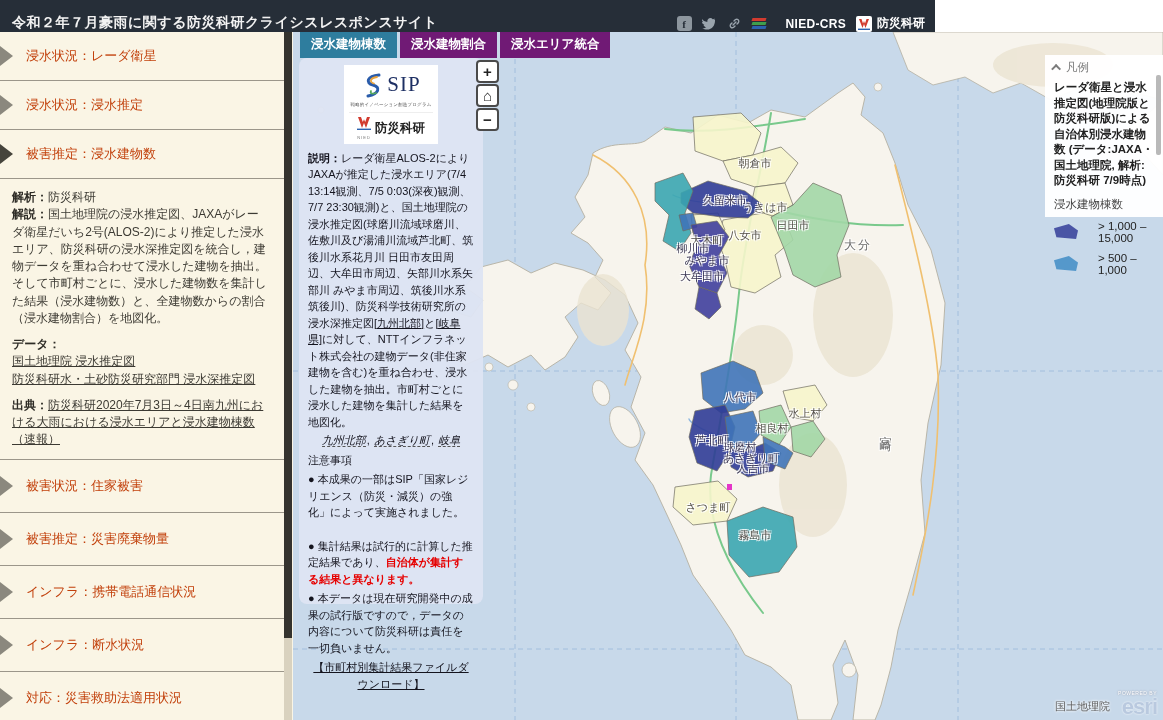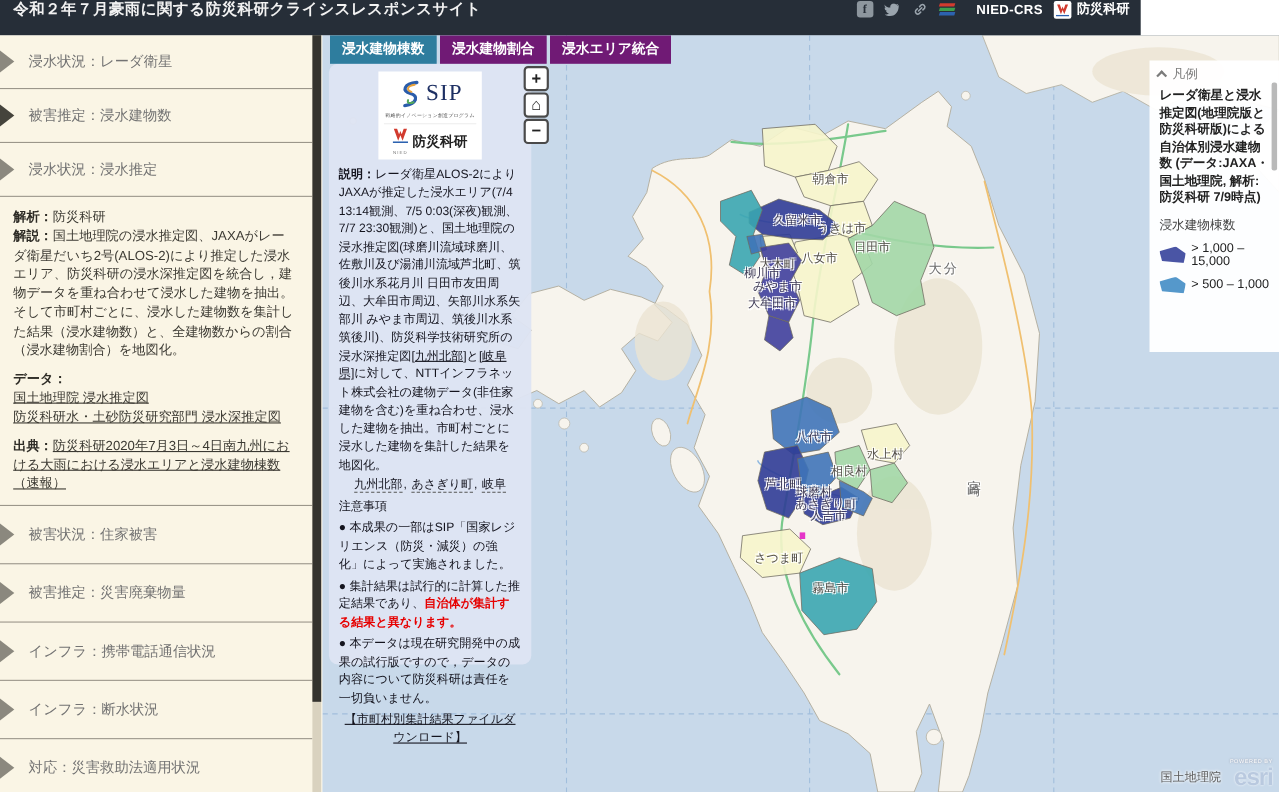--- a/index.html
+++ b/index.html
@@ -1,20 +1,20 @@
 <!DOCTYPE html>
 <html><head>
 <meta charset="utf-8">
 <style>
   * { margin:0; padding:0; box-sizing:border-box; }
   html,body { width:1163px; height:720px; overflow:hidden; font-family:"Liberation Sans",sans-serif; }
 
   
-  .header { position:absolute; top:0; left:0; width:1037px; height:32px; background:#262e38;
-            display:flex; align-items:flex-start; justify-content:space-between; padding:0 10px 0 12px; z-index:50; }
+  .header { position:absolute; top:0; left:0; width:935px; height:32px; background:#262e38;
+            display:flex; align-items:flex-end; justify-content:space-between; padding:0 10px 0 12px; z-index:50; }
   .header-title { color:#f2f2f2; font-size:14px; font-weight:bold; letter-spacing:.5px; }
   .header-right { display:flex; align-items:center; gap:10px; }
   .soc { width:15px; height:15px; color:#9aa4ad; font-size:11px; display:flex; align-items:center; justify-content:center; cursor:pointer; }
   .fb { background:#8d969e; color:#262e38; border-radius:3px; font-weight:bold; font-family:"Liberation Serif",serif; }
   .logo-niedcrs { display:flex; align-items:center; gap:20px; cursor:pointer; }
   .layers { width:14px; height:12px; position:relative; }
   .layers span { position:absolute; left:0; width:14px; height:3px; transform:skewX(-18deg); }
   .layers span:nth-child(1){ top:0; background:#d23b2f; }
   .layers span:nth-child(2){ top:4px; background:#3f9e4d; }
   .layers span:nth-child(3){ top:8px; background:#2c62b0; }
@@ -27,21 +27,21 @@
   
   .sidebar { position:absolute; top:32px; left:0; width:293px; height:688px; background:#faf5e5; z-index:40; }
   .sb-scroll { position:absolute; top:0; right:1px; width:8px; height:100%; background:#d9d2bf; }
   .sb-thumb { position:absolute; top:0; left:0; width:8px; height:606px; background:#34332e; }
   .sb-inner { position:absolute; top:0; left:0; width:284px; height:100%; }
   .sb-item { position:relative; height:49px; border-bottom:1px solid #9b968a; display:flex; align-items:center; cursor:pointer; }
   .sb-item-b { height:53px; }
   .arrow { position:absolute; left:0; top:50%; transform:translateY(-50%); width:0; height:0;
            border-top:10px solid transparent; border-bottom:10px solid transparent; border-left:13px solid #8b887e; }
   .sb-item.active .arrow { border-left-color:#45443c; }
-  .sb-label { margin-left:26px; font-size:13px; color:#737373; }
+  .sb-label { margin-left:26px; font-size:13px; color:#c2410c; }
   .sb-detail { padding:10px 14px 8px 12px; font-size:12px; line-height:1.44; color:#3c3a33; border-bottom:1px solid #9b968a; height:281px; overflow:hidden; }
   .sb-detail b { color:#2e2c26; }
   .sb-detail a { color:#3c3a33; text-decoration:underline; cursor:pointer; }
   .sb-gap { height:9px; }
 
   
   .maparea { position:absolute; top:32px; left:293px; width:870px; height:688px; background:#c8d9ea; overflow:hidden; }
   .basemap { position:absolute; top:0; left:0; }
 
   
@@ -60,33 +60,33 @@
   .logobox { width:94px; margin:1px auto 6px; background:#fff; padding:4px 5px 3px; }
   .siprow { display:flex; align-items:center; justify-content:center; gap:2px; }
   .sip-text { font-family:"Liberation Serif",serif; font-size:21px; color:#1d2f63; letter-spacing:1px; }
   .sip-sub { font-size:4.5px; color:#555; text-align:center; margin-top:1px; letter-spacing:.2px; }
   .niedrow { display:flex; align-items:center; justify-content:center; gap:4px; margin-top:4px; border-top:1px solid #eee; padding-top:3px; }
   .nied-sub { font-size:4px; color:#777; text-align:center; letter-spacing:1px; }
   .nied-name { font-size:12.5px; font-weight:bold; color:#222; }
   .infopanel b { font-weight:bold; }
   .infopanel a { color:#14141e; text-decoration:underline; cursor:pointer; }
   .regionlinks { text-align:center; margin:2px 0 3px; }
-  .regionlinks a { text-decoration:none; border-bottom:1px dashed #555; margin:14px 1px; }
+  .regionlinks a { text-decoration:none; border-bottom:1px dashed #555; margin:14px 1px;font-style:italic; }
   .rednote { color:#e60000; font-weight:bold; }
   .dl { text-align:center; margin-top:3px; }
 
   
-  .legend { position:absolute; top:23px; right:0; width:118px; height:265px; background:rgba(255,255,255,.96);
+  .legend { position:absolute; top:23px; right:0; width:118px; height:162px; background:rgba(255,255,255,.96);
             z-index:20; padding:5px 8px 5px 9px; }
   .lg-scroll { position:absolute; top:20px; right:2px; width:5px; height:80px; background:#b9b9b9; border-radius:2px; }
   .lg-head { display:flex; align-items:center; gap:5px; color:#7b7b7b; font-size:11.5px; cursor:pointer; }
   .chev { width:7px; height:7px; border-left:2px solid #7b7b7b; border-top:2px solid #7b7b7b; transform:rotate(45deg) translateY(2px); }
   .lg-title { margin-top:5px; font-size:11.5px; line-height:1.35; color:#222; font-weight:bold; }
   .lg-sub { margin-top:8px; font-size:11.5px; color:#444; }
-  .lg-item { display:flex; align-items:center; gap:5px; margin-top:8px; font-size:11.5px; color:#222; }
+  .lg-item { display:flex; align-items:center; gap:20px; margin-top:8px; font-size:11.5px; color:#222; }
   .swatch { width:24px; height:15px; flex:none; clip-path:polygon(0 28%, 62% 0, 100% 42%, 92% 100%, 10% 88%); }
 
   
   .attrib { position:absolute; bottom:2px; right:6px; display:flex; align-items:flex-end; gap:8px; z-index:20; }
   .gsi { font-size:11px; color:#5a5a5a; text-shadow:0 0 3px #fff,0 0 3px #fff; margin-bottom:4px; }
   .esri { text-align:right; line-height:1; }
   .esri .pb { font-size:5px; color:#fff; text-shadow:0 0 2px #889; letter-spacing:.5px; }
   .esri .e { font-size:22px; font-weight:bold; color:#b9c9df; text-shadow:0 0 2px #fff; letter-spacing:-1px; }
 
   
@@ -131,27 +131,27 @@
     </div>
   </div>
 </div>
 
 <div class="sidebar">
   <div class="sb-inner">
     <div class="sb-item">
       <span class="arrow"></span>
       <span class="sb-label">浸水状況：レーダ衛星</span>
     </div>
+    <div class="sb-item">
+      <span class="arrow"></span>
+      <span class="sb-label">浸水状況：浸水推定</span>
+    </div>
     <div class="sb-item active">
       <span class="arrow"></span>
       <span class="sb-label">被害推定：浸水建物数</span>
-    </div>
-    <div class="sb-item">
-      <span class="arrow"></span>
-      <span class="sb-label">浸水状況：浸水推定</span>
     </div>
 
     <div class="sb-detail">
       <div><b>解析：</b><span>防災科研</span></div>
       <div><b>解説：</b><span>国土地理院の浸水推定図、JAXAがレーダ衛星だいち2号(ALOS-2)により推定した浸水エリア、防災科研の浸水深推定図を統合し，建物データを重ね合わせて浸水した建物を抽出。</span></div>
       <div>そして市町村ごとに、浸水した建物数を集計した結果（浸水建物数）と、全建物数からの割合（浸水建物割合）を地図化。</div>
       <div class="sb-gap"></div>
       <div><b>データ：</b></div>
       <div><a>国土地理院 浸水推定図</a></div>
       <div><a>防災科研水・土砂防災研究部門 浸水深推定図</a></div>
@@ -322,21 +322,21 @@
             </svg>
           <div class="nied-sub">NIED</div>
         </div>
         <span class="nied-name">防災科研</span>
       </div>
     </div>
     <div><b>説明：</b><span>レーダ衛星ALOS-2によりJAXAが推定した浸水エリア(7/4 13:14観測、7/5 0:03(深夜)観測、7/7 23:30観測)と、国土地理院の浸水推定図(球磨川流域球磨川、佐敷川及び湯浦川流域芦北町、筑後川水系花月川 日田市友田周辺、大牟田市周辺、矢部川水系矢部川 みやま市周辺、筑後川水系筑後川)、防災科学技術研究所の浸水深推定図</span><a>[九州北部]</a><span>と</span><a>[岐阜県]</a><span>に対して、NTTインフラネット株式会社の建物データ(非住家建物を含む)を重ね合わせ、浸水した建物を抽出。市町村ごとに浸水した建物を集計した結果を地図化。</span></div>
     <div class="regionlinks"><a>九州北部</a><span>, </span><a>あさぎり町</a><span>, </span><a>岐阜</a></div>
     <div>注意事項</div>
     <div style="margin-top:3px">● 本成果の一部はSIP「国家レジリエンス（防災・減災）の強化」によって実施されました。</div>
-    <div style="margin-top:3px"><span>● 集計結果は試行的に計算した推定結果であり、</span><span class="rednote">自治体が集計する結果と異なります。</span></div>
+    <div style="margin-top:17px"><span>● 集計結果は試行的に計算した推定結果であり、</span><span class="rednote">自治体が集計する結果と異なります。</span></div>
     <div style="margin-top:3px">● 本データは現在研究開発中の成果の試行版ですので，データの内容について防災科研は責任を一切負いません。</div>
     <div class="dl"><a>【市町村別集計結果ファイルダウンロード】</a></div>
   </div>
 
   <div class="legend">
     <div class="lg-head">
       <span class="chev"></span>
       <span>凡例</span>
     </div>
     <div class="lg-title">レーダ衛星と浸水推定図(地理院版と防災科研版)による自治体別浸水建物数 (データ:JAXA・国土地理院, 解析:防災科研 7/9時点)</div>

